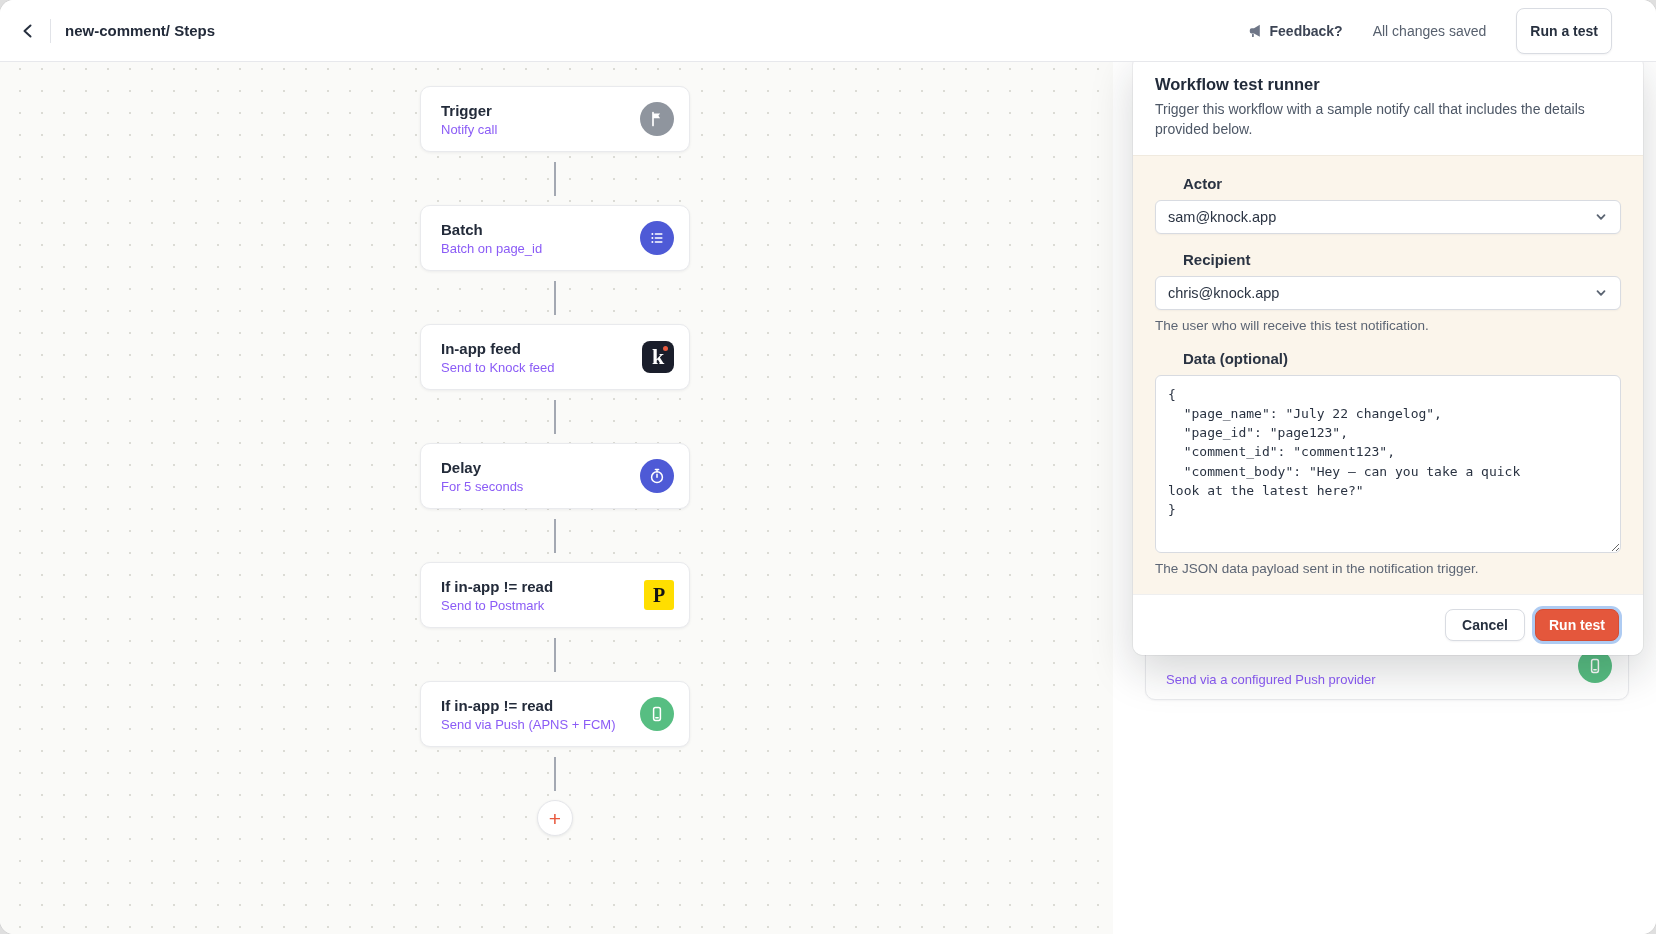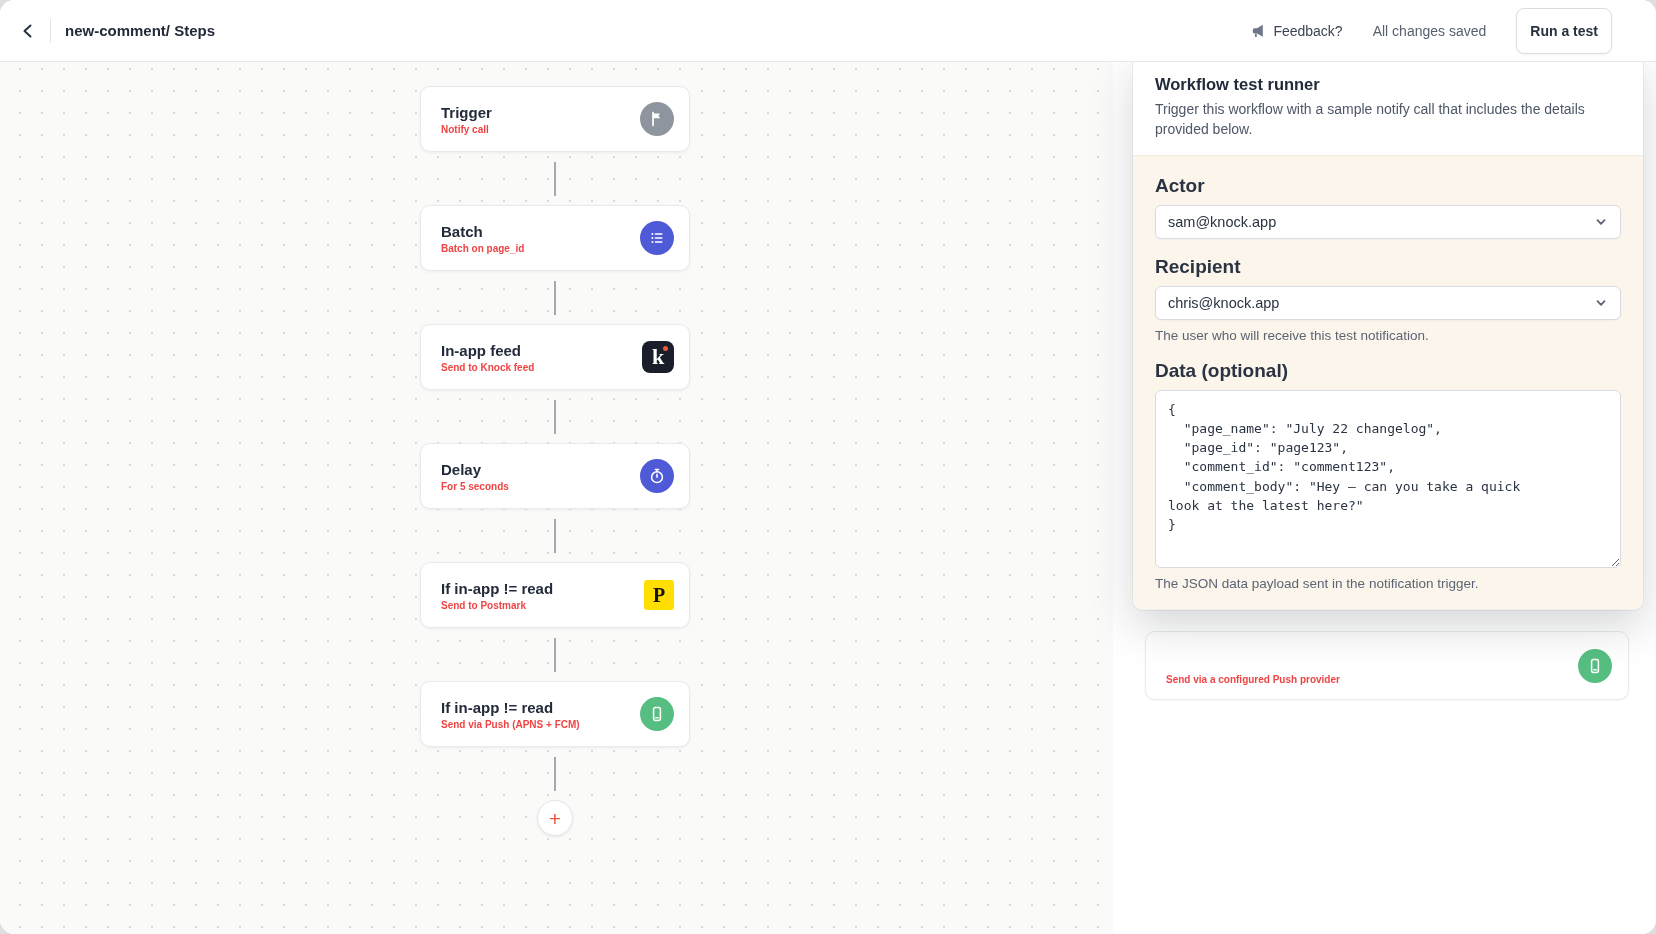--- a/index.html
+++ b/index.html
@@ -6,36 +6,36 @@
   .app{position:relative;width:1656px;height:934px;background:#fff;border-radius:14px;overflow:hidden;
        font-family:"Liberation Sans",sans-serif;color:#27303F;box-shadow:0 0 0 1px #d6d6d6;}
 
   
   .topbar{position:absolute;top:0;left:0;right:0;height:62px;background:#fff;border-bottom:1px solid #E7E8EC;
           display:flex;align-items:center;padding:0 44px 0 12px;box-sizing:border-box;z-index:30;}
   .back-btn{width:32px;height:32px;border:none;background:transparent;display:flex;align-items:center;justify-content:center;cursor:pointer;border-radius:6px;}
   .tb-divider{width:1px;height:24px;background:#E1E3E8;margin:0 14px 0 6px;}
   .tb-title{font-size:15px;font-weight:700;color:#232B3A;}
   .tb-right{margin-left:auto;display:flex;align-items:center;gap:30px;}
-  .feedback{display:flex;align-items:center;gap:7px;font-size:14px;font-weight:400;color:#3C4454;cursor:pointer;}
+  .feedback{display:flex;align-items:center;gap:7px;font-size:14px;font-weight:700;color:#3C4454;cursor:pointer;}
   .save-status{font-size:14px;color:#57606E;}
   .btn-outline{background:#fff;border:1px solid #D9DCE2;border-radius:8px;padding:14px 13px;font-size:14px;font-weight:600;
                color:#27303F;box-shadow:0 1px 2px rgba(16,24,40,.05);cursor:pointer;font-family:inherit;}
 
   
   .canvas{position:absolute;top:49px;left:0;width:1113px;bottom:0;background-color:#FAFAF8;
           background-image:radial-gradient(circle,#DBDBD5 1.2px,transparent 1.4px);
           background-size:22px 22px;background-position:9px 9px;border-right:1px solid #E9EAED;}
   .steps{position:absolute;left:420px;top:37px;width:270px;display:flex;flex-direction:column;align-items:center;}
   .step-card{width:270px;height:66px;background:#fff;border:1px solid #E9EAED;border-radius:10px;
              box-shadow:0 1px 3px rgba(16,24,40,.06);display:flex;align-items:center;justify-content:space-between;
              padding:0 15px 0 20px;box-sizing:border-box;cursor:pointer;}
   .step-texts{display:flex;flex-direction:column;gap:3px;}
   .step-title{font-size:15px;font-weight:700;color:#232B3A;}
-  .step-sub{font-size:10px;color:#ef4444;font-weight:bold;}
+  .step-sub{font-size:13px;color:#8b5cf6;}
   .connector{width:2px;height:34px;background:#A3A8B2;margin:9.5px 0;}
   .icon-circle{width:34px;height:34px;border-radius:50%;display:flex;align-items:center;justify-content:center;flex:0 0 auto;}
   .ic-gray{background:#8F959E;}
   .ic-indigo{background:#4E5AD6;}
   .ic-green{background:#57BE82;}
   .knock-icon{width:32px;height:32px;border-radius:8px;background:#1A1E2B;display:flex;align-items:center;justify-content:center;
               position:relative;color:#fff;font-family:"Liberation Serif",serif;font-weight:700;font-size:22px;line-height:1;}
   .knock-icon::after{content:'';position:absolute;top:5px;right:6px;width:5px;height:5px;border-radius:50%;background:#E8593E;}
   .postmark-icon{width:30px;height:30px;border-radius:3px;background:#FFDE00;display:flex;align-items:center;justify-content:center;
                  color:#141414;font-family:"Liberation Serif",serif;font-weight:700;font-size:20px;line-height:1;}
@@ -53,21 +53,21 @@
 
   
   .modal{position:absolute;left:1133px;top:55px;width:510px;background:#fff;border-radius:10px;z-index:20;overflow:hidden;
          box-shadow:0 16px 44px rgba(23,25,35,.18),0 0 0 1px rgba(20,22,30,.05);}
   .modal-header{padding:20px 22px 15px;}
   .modal-title{font-size:16.5px;font-weight:700;color:#222B3A;}
   .modal-desc{margin-top:6px;font-size:14px;line-height:1.42;color:#4D5766;}
   .modal-form{background:#FBF5EB;border-top:1px solid #F0EADF;border-bottom:1px solid #EFEFEF;padding:19px 22px 18px;}
   .field{margin-bottom:17px;}
   .field:last-child{margin-bottom:0;}
-  .field-label{font-size:19px;font-weight:700;color:#2A3342;margin-bottom:8px;}
+  .field-label{font-size:15px;font-weight:700;color:#2A3342;margin-bottom:8px;margin-left:28px;}
   .select{height:34px;background:#fff;border:1px solid #D8DBE1;border-radius:6px;display:flex;align-items:center;
           justify-content:space-between;padding:0 12px;font-size:14.5px;color:#2A3342;cursor:pointer;box-sizing:border-box;
           box-shadow:0 1px 2px rgba(16,24,40,.04);}
   .helper{font-size:13.5px;color:#5C6574;margin-top:8px;}
   .json-area{display:block;width:100%;height:178px;background:#fff;border:1px solid #D8DBE1;border-radius:6px;
              padding:9px 12px;box-sizing:border-box;font-family:"DejaVu Sans Mono",monospace;font-size:13px;
              line-height:1.48;color:#2A3342;resize:both;}
   .modal-footer{display:flex;justify-content:flex-end;gap:10px;padding:14px 22px;background:#fff;}
   .btn-cancel{background:#fff;border:1px solid #D9DCE2;border-radius:8px;padding:7px 16px;font-size:14px;font-weight:600;
               color:#27303F;box-shadow:0 1px 2px rgba(16,24,40,.05);cursor:pointer;font-family:inherit;}
@@ -245,15 +245,19 @@
   "page_id": "page123",
   "comment_id": "comment123",
   "comment_body": "Hey — can you take a quick
 look at the latest here?"
 }</textarea>
         <div class="helper">The JSON data payload sent in the notification trigger.</div>
       </div>
 
     </div>
 
+    <div class="modal-footer">
+      <button class="btn-cancel">Cancel</button>
+      <button class="btn-run">Run test</button>
+    </div>
   </div>
 
 </div>
 
 </body></html>

